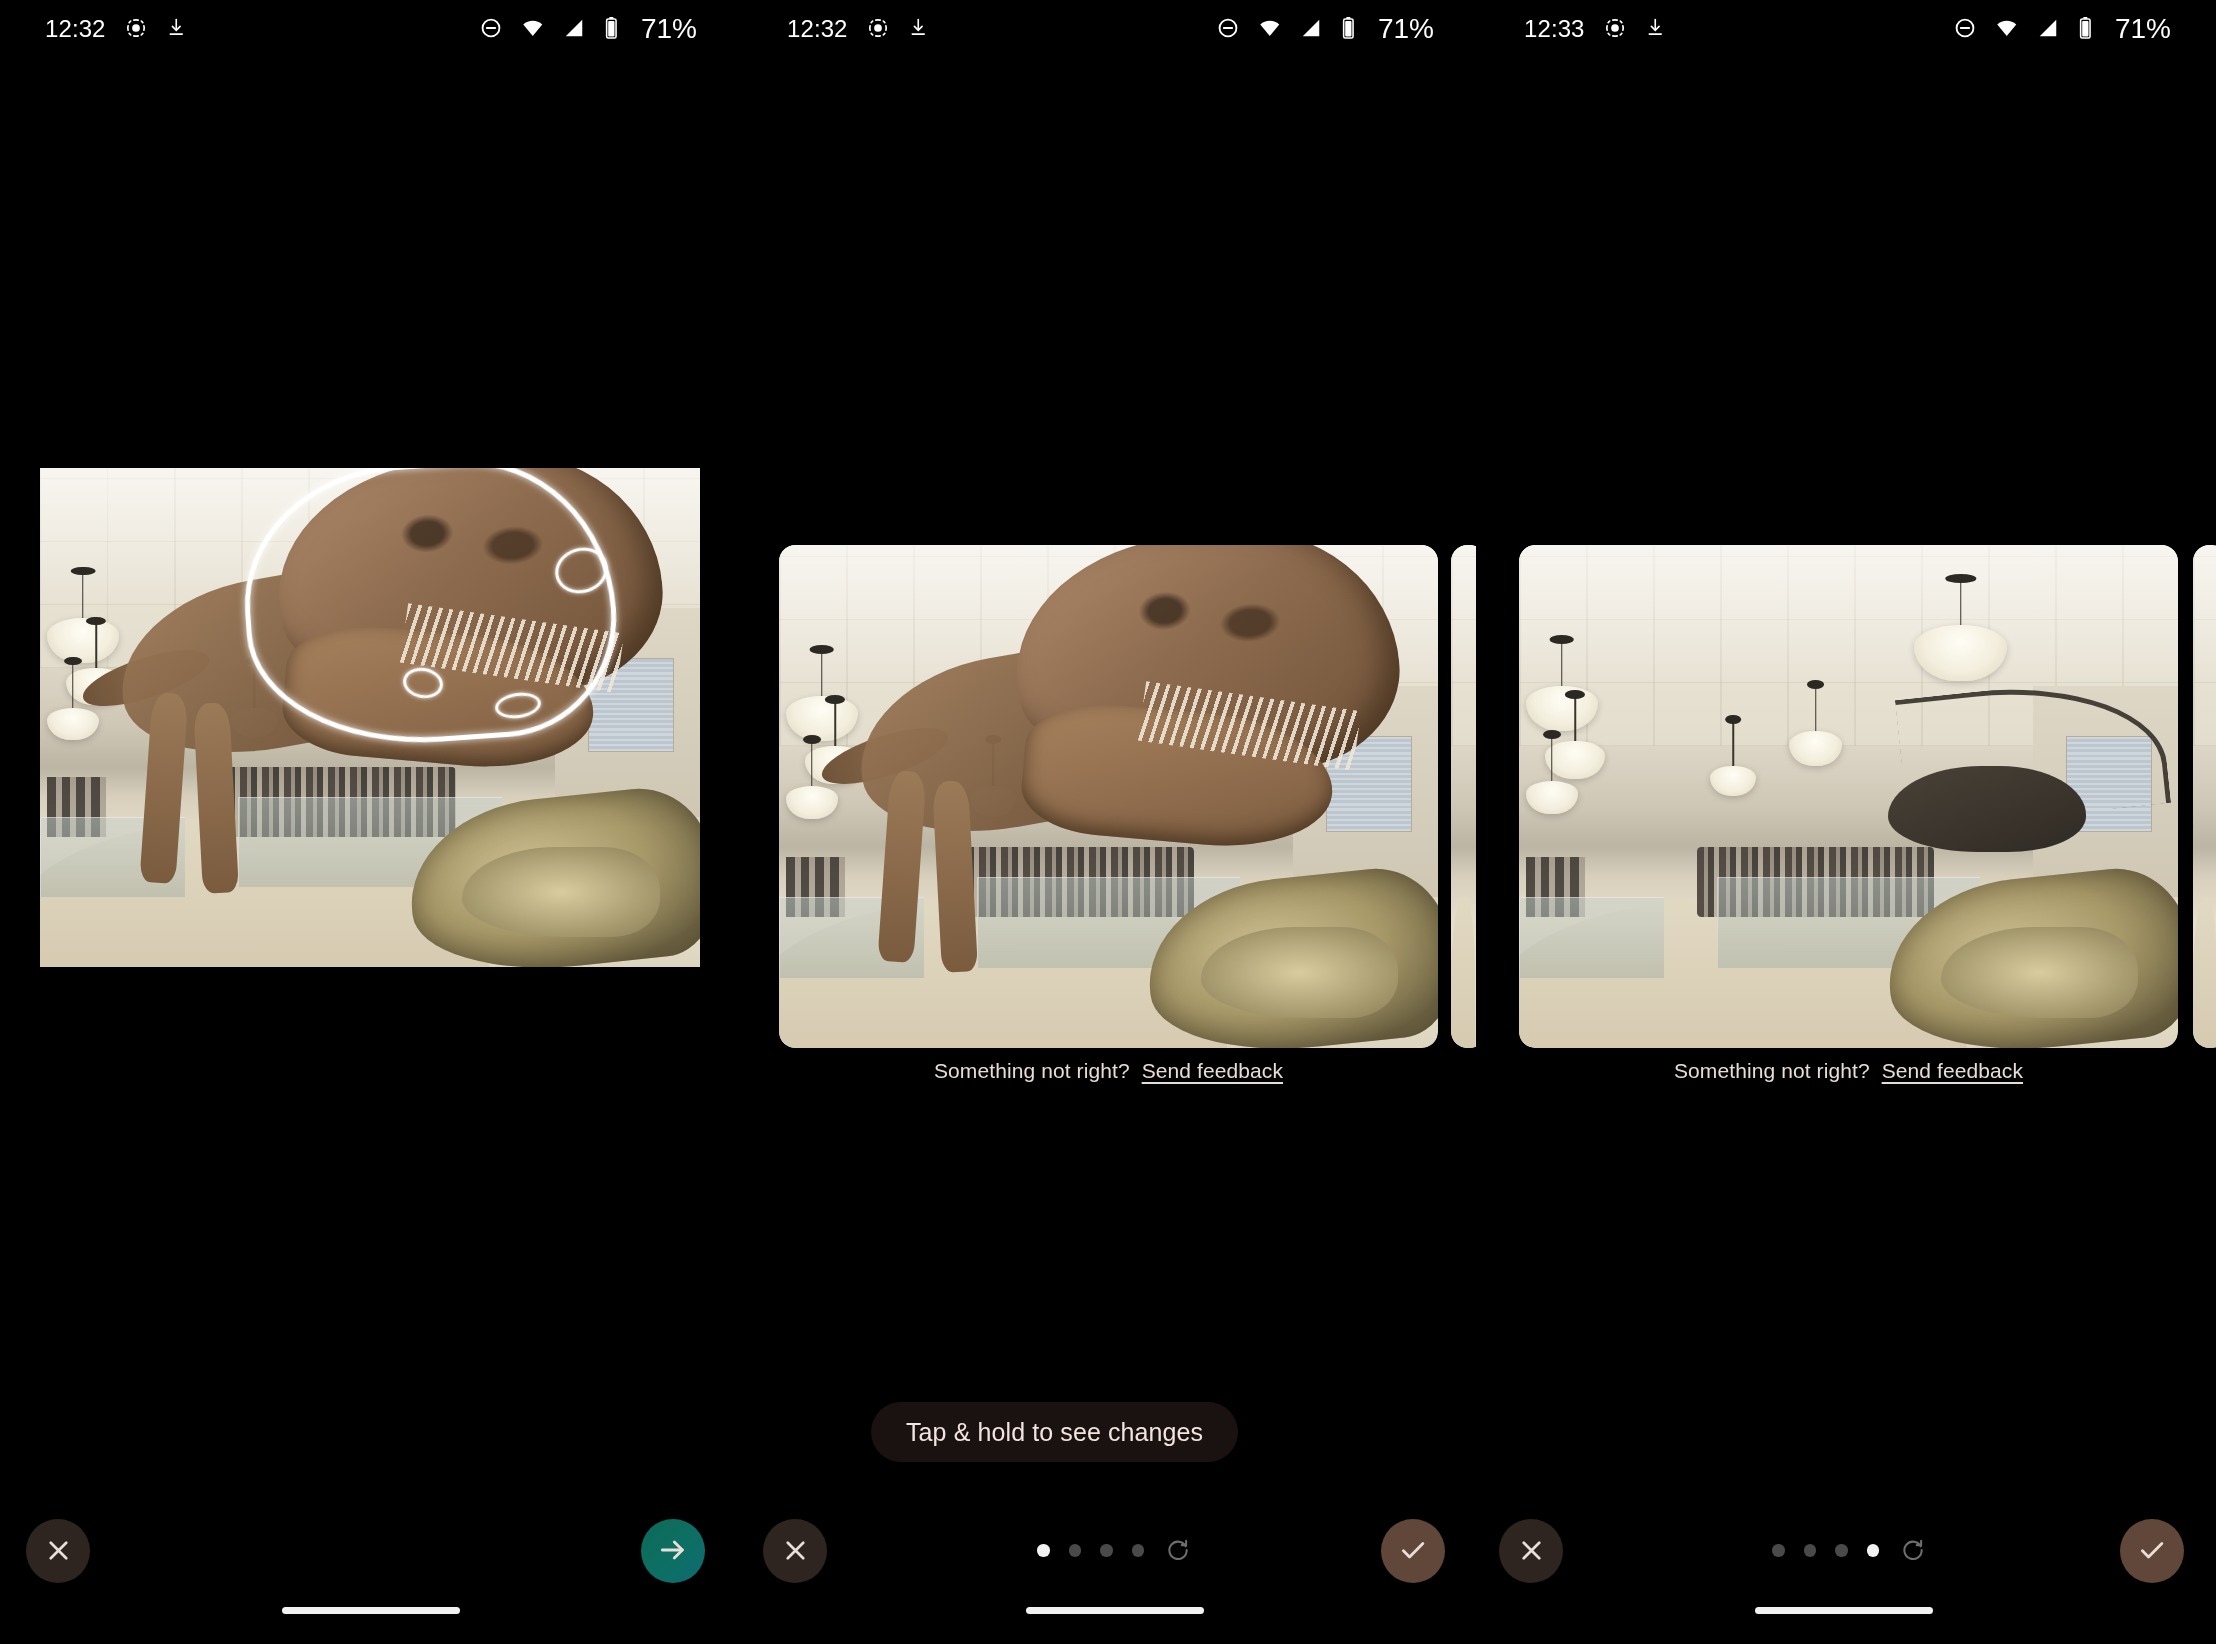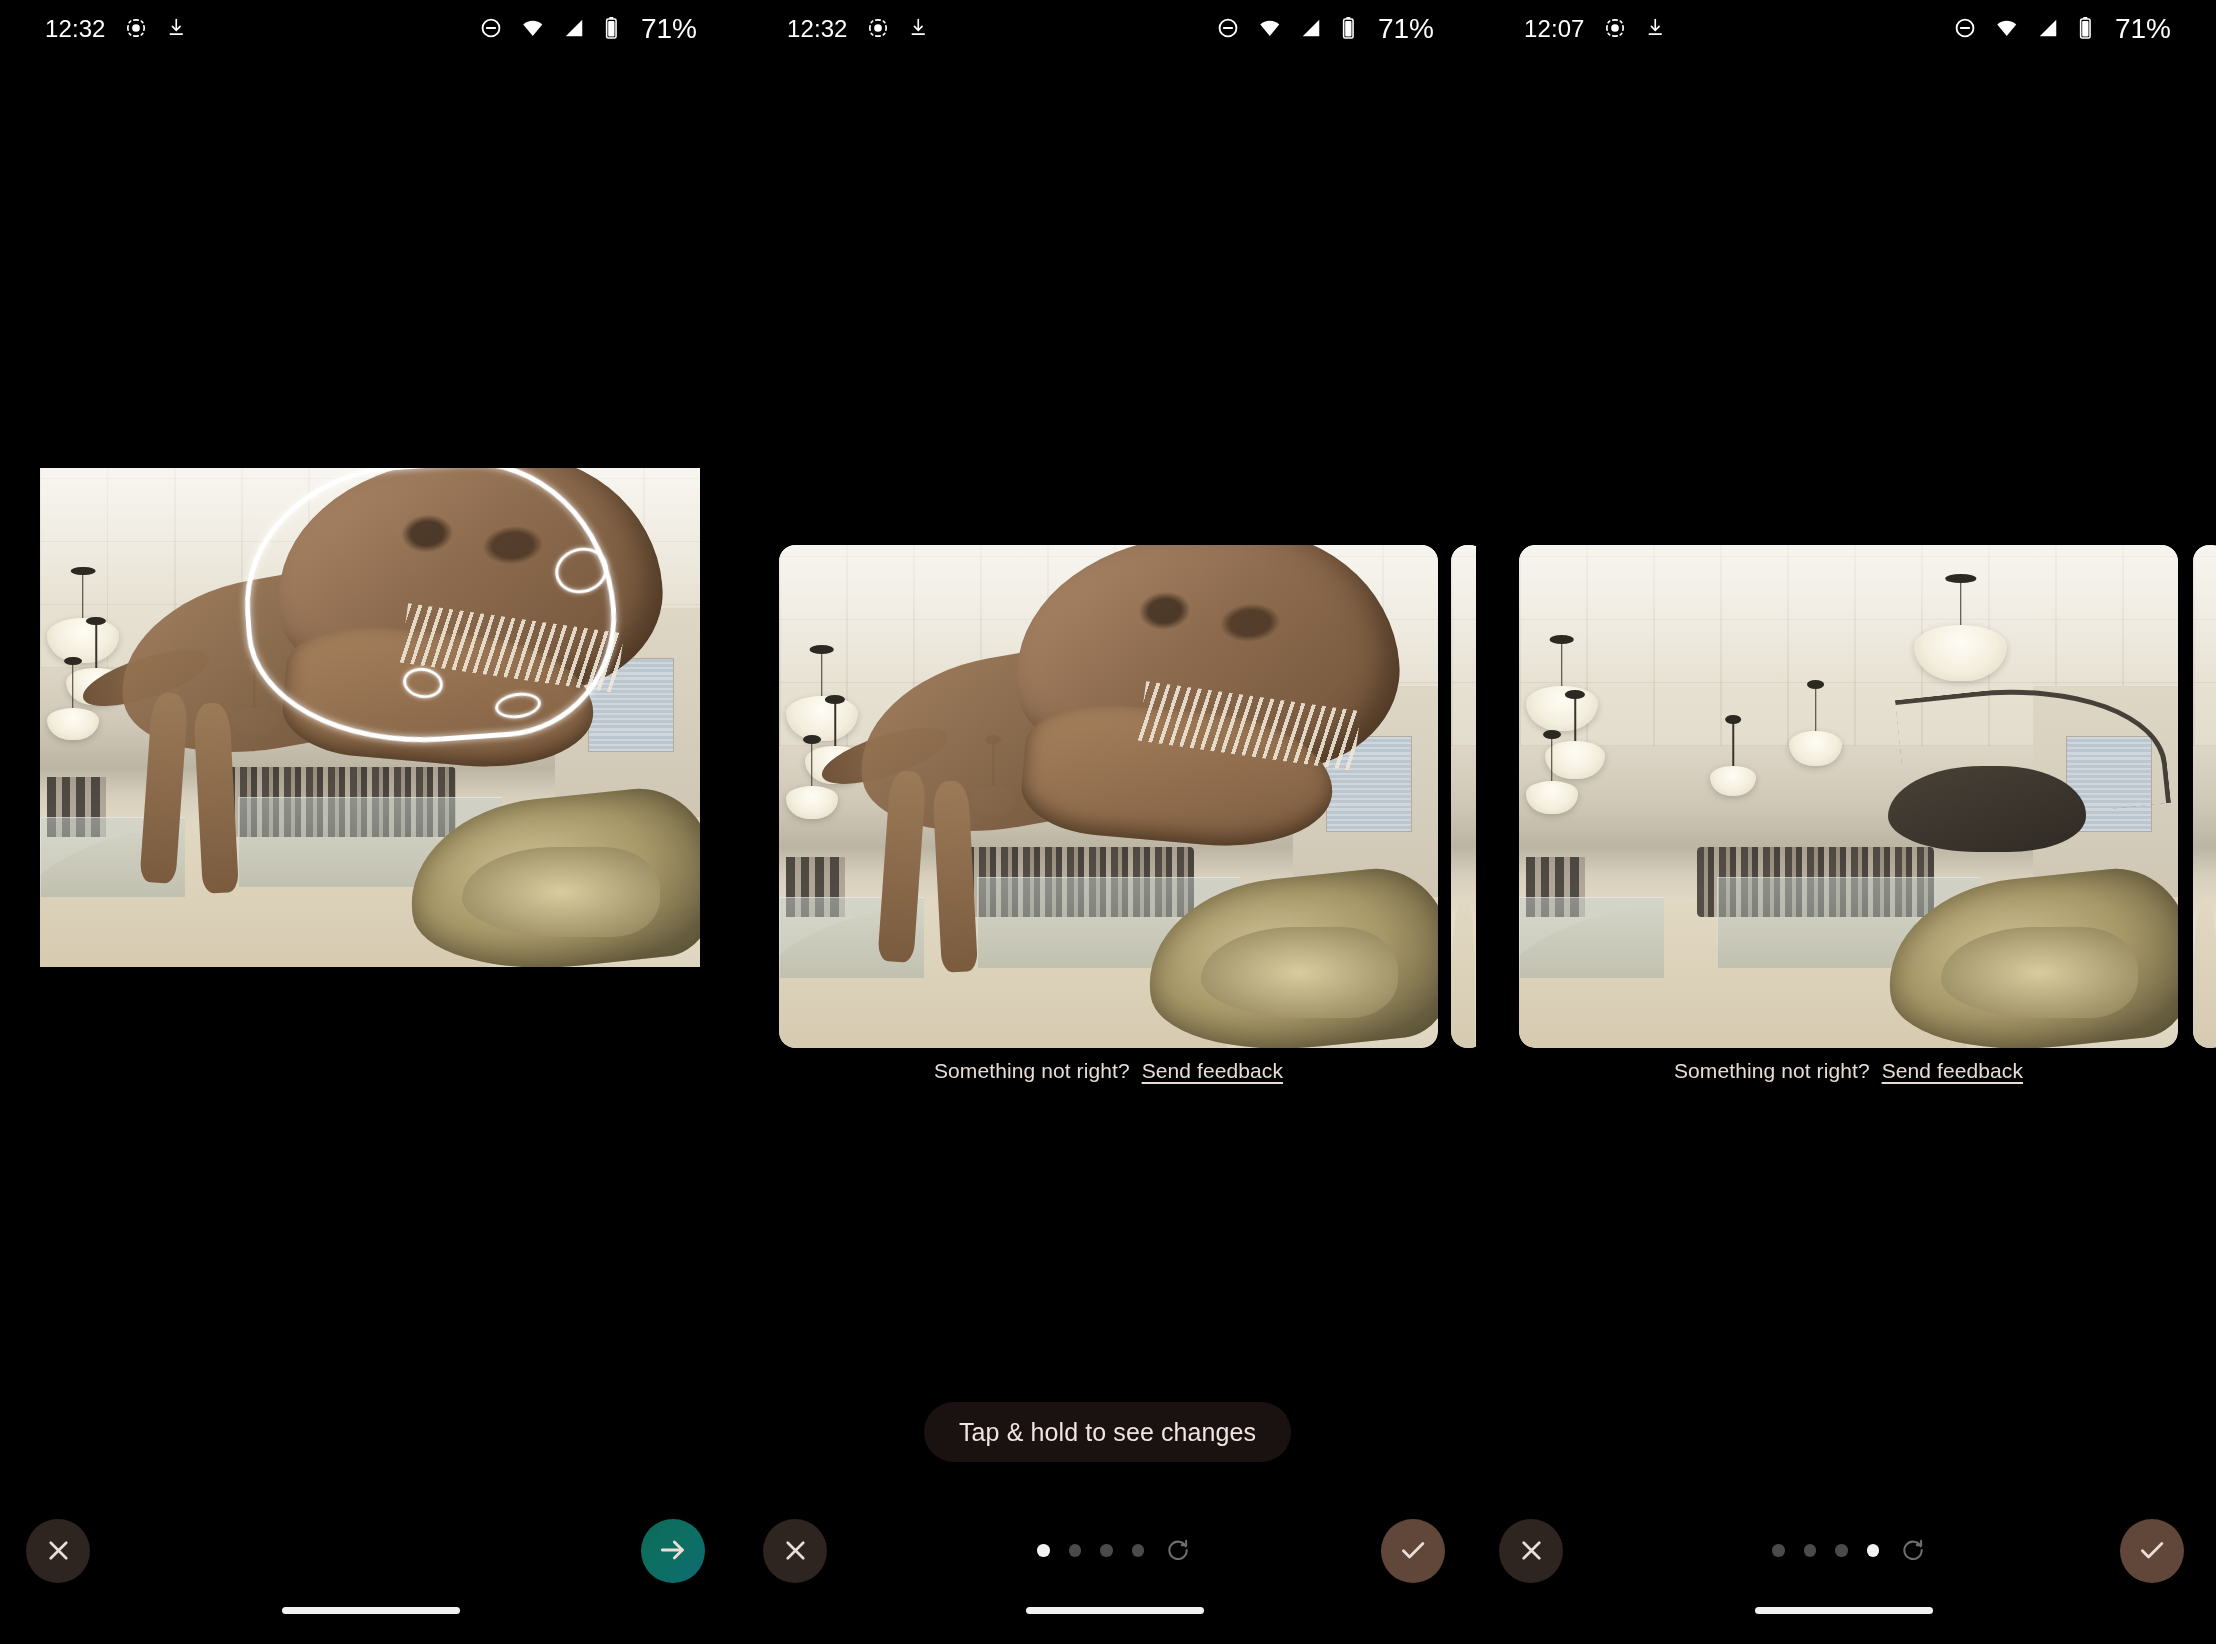--- a/index.html
+++ b/index.html
@@ -200,21 +200,21 @@
   .feedback {
     position:absolute; text-align:center; color:#e8ddd6;
     font-size:21px; line-height:1; letter-spacing:0.1px; white-space:nowrap;
   }
   #p2-feedback { left:779px; top:1060px; width:659px; }
   #p3-feedback { left:1519px; top:1060px; width:659px; }
   .feedback .link { text-decoration:underline; text-underline-offset:3.7px; }
 
   
   #hint-pill {
-    position:absolute; left:924px; top:1402px; height:60px;
+    position:absolute; left:871px; top:1402px; height:60px;
     display:flex; align-items:center; padding:0 35px;
     background:#191210; border-radius:30px;
     color:#f2e4de; font-size:25px; letter-spacing:0.1px; white-space:nowrap;
   }
 
   
   .fab {
     position:absolute; width:64px; height:64px; border-radius:50%;
     display:flex; align-items:center; justify-content:center; cursor:pointer;
   }
@@ -419,21 +419,21 @@
   <div class="feedback" id="p2-feedback">
     <span>Something not right?</span>
     <span>&nbsp;</span><a class="link" href="#" style="color:#e8ddd6;">Send feedback</a>
   </div>
 
   <div class="panel-divider" style="left:1476px;"></div>
 
   <div class="panel" id="panel-3">
     <div class="statusbar">
       <div class="sb-left">
-        <span class="sb-time">12:07</span>
+        <span class="sb-time">12:33</span>
         <span class="ico">
           <svg width="22" height="22" viewBox="0 0 24 24">
               <circle cx="12" cy="12" r="4.2" fill="#fff"></circle>
               <path d="M6.2 4.5A9 9 0 0 0 4.5 6.2M17.8 4.5A9 9 0 0 1 19.5 6.2M6.2 19.5A9 9 0 0 1 4.5 17.8M17.8 19.5a9 9 0 0 0 1.7-1.7M3.4 9.6a9 9 0 0 0 0 4.8M20.6 9.6a9 9 0 0 1 0 4.8M9.6 3.4a9 9 0 0 1 4.8 0M9.6 20.6a9 9 0 0 0 4.8 0" stroke="#fff" stroke-width="1.8" stroke-linecap="round" fill="none"></path>
             </svg>
         </span>
         <span class="ico">
           <svg width="20.5" height="20.5" viewBox="0 0 24 24" fill="none" stroke="#fff" stroke-width="1.9" stroke-linecap="round">
               <path d="M12 3v12"></path>
               <path d="M7.5 11l4.5 4.5L16.5 11"></path>

